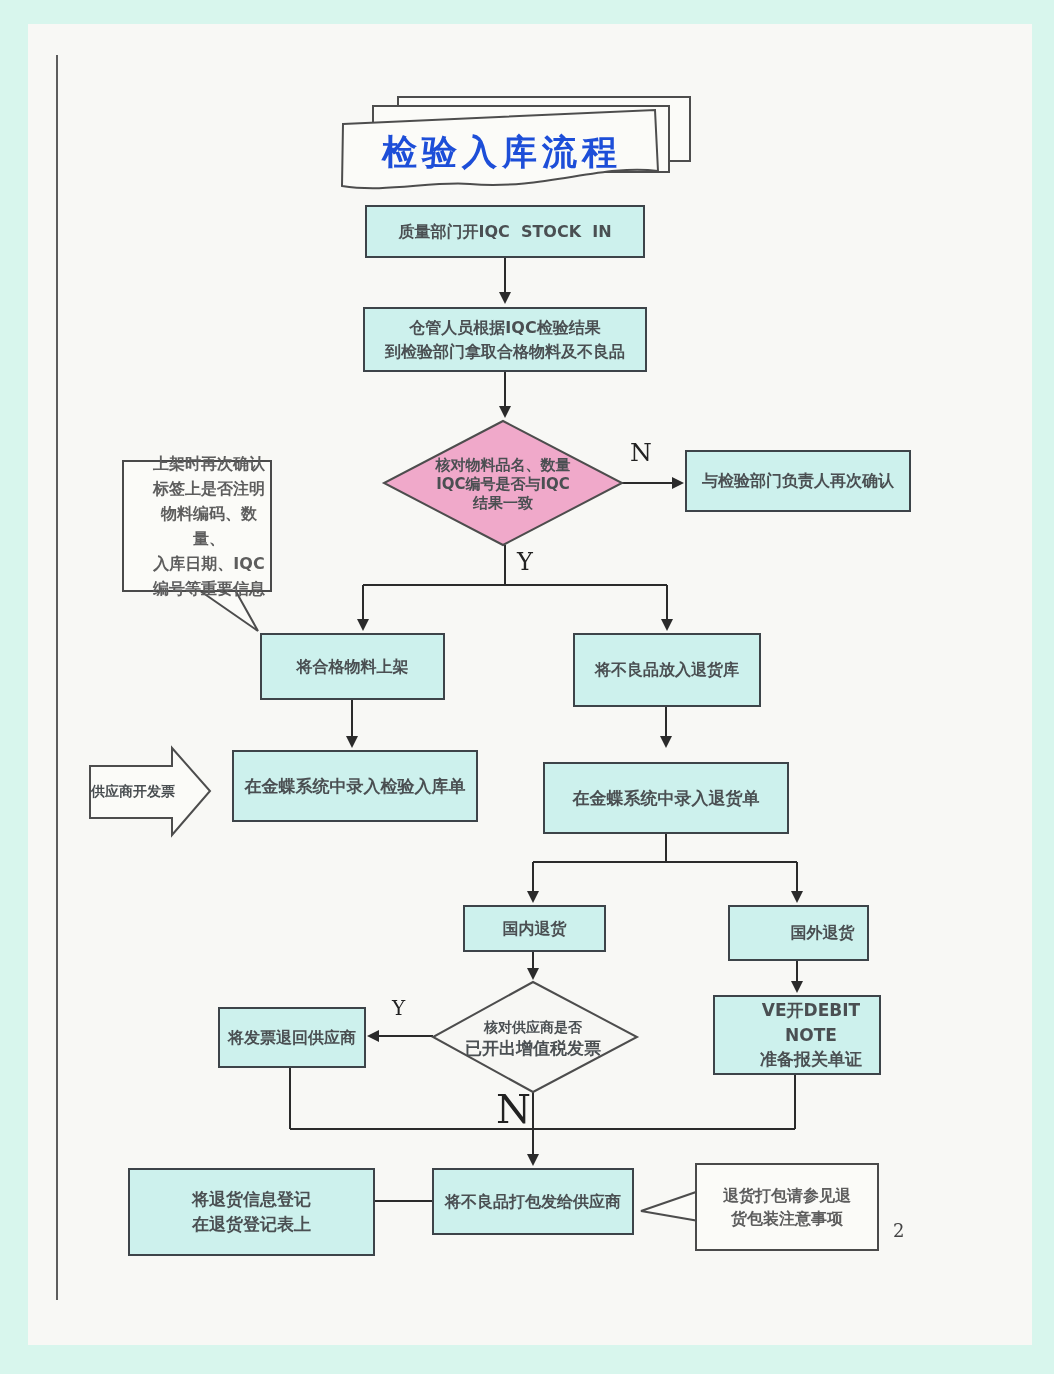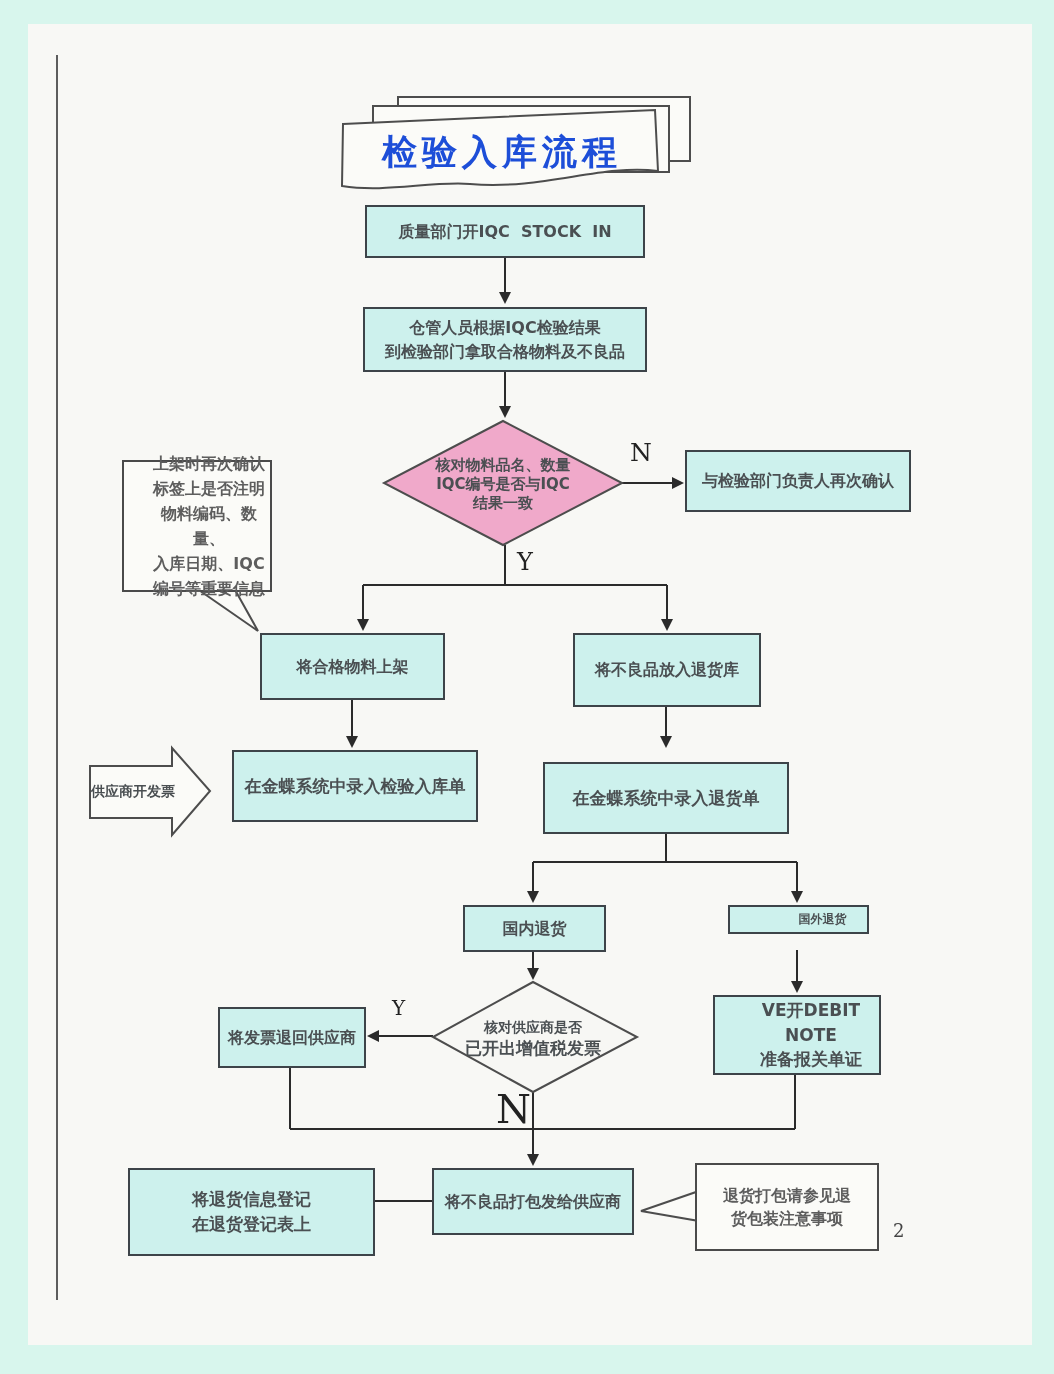--- a/index.html
+++ b/index.html
@@ -116,21 +116,21 @@
   <div class="node" style="left:573px;top:633px;width:188px;height:74px;font-size:16px;">将不良品放入退货库</div>
 
   <div class="free" style="left:90px;top:765px;width:86px;height:53px;font-size:14px;">供应商开发票</div>
 
   <div class="node" style="left:232px;top:750px;width:246px;height:72px;font-size:17px;">在金蝶系统中录入检验入库单</div>
 
   <div class="node" style="left:543px;top:750px;width:246px;height:72px;font-size:17px;margin-top:12px;">在金蝶系统中录入退货单</div>
 
   <div class="node" style="left:463px;top:905px;width:143px;height:47px;font-size:16px;">国内退货</div>
 
-  <div class="node" style="left:728px;top:905px;width:141px;height:29px;font-size:12px;padding-left:48px;">国外退货</div>
+  <div class="node" style="left:728px;top:905px;width:141px;height:56px;font-size:16px;padding-left:48px;">国外退货</div>
 
   <div class="free" style="left:428px;top:1012px;width:210px;height:54px;">
     <span style="font-size:14px;">核对供应商是否</span>
     <span style="font-size:17px;">已开出增值税发票</span>
   </div>
 
   <div class="node" style="left:218px;top:1007px;width:148px;height:61px;font-size:16px;">将发票退回供应商</div>
 
   <div class="node" style="left:713px;top:995px;width:168px;height:80px;font-size:17px;padding-left:28px;">
     <span>VE开DEBIT NOTE</span>

